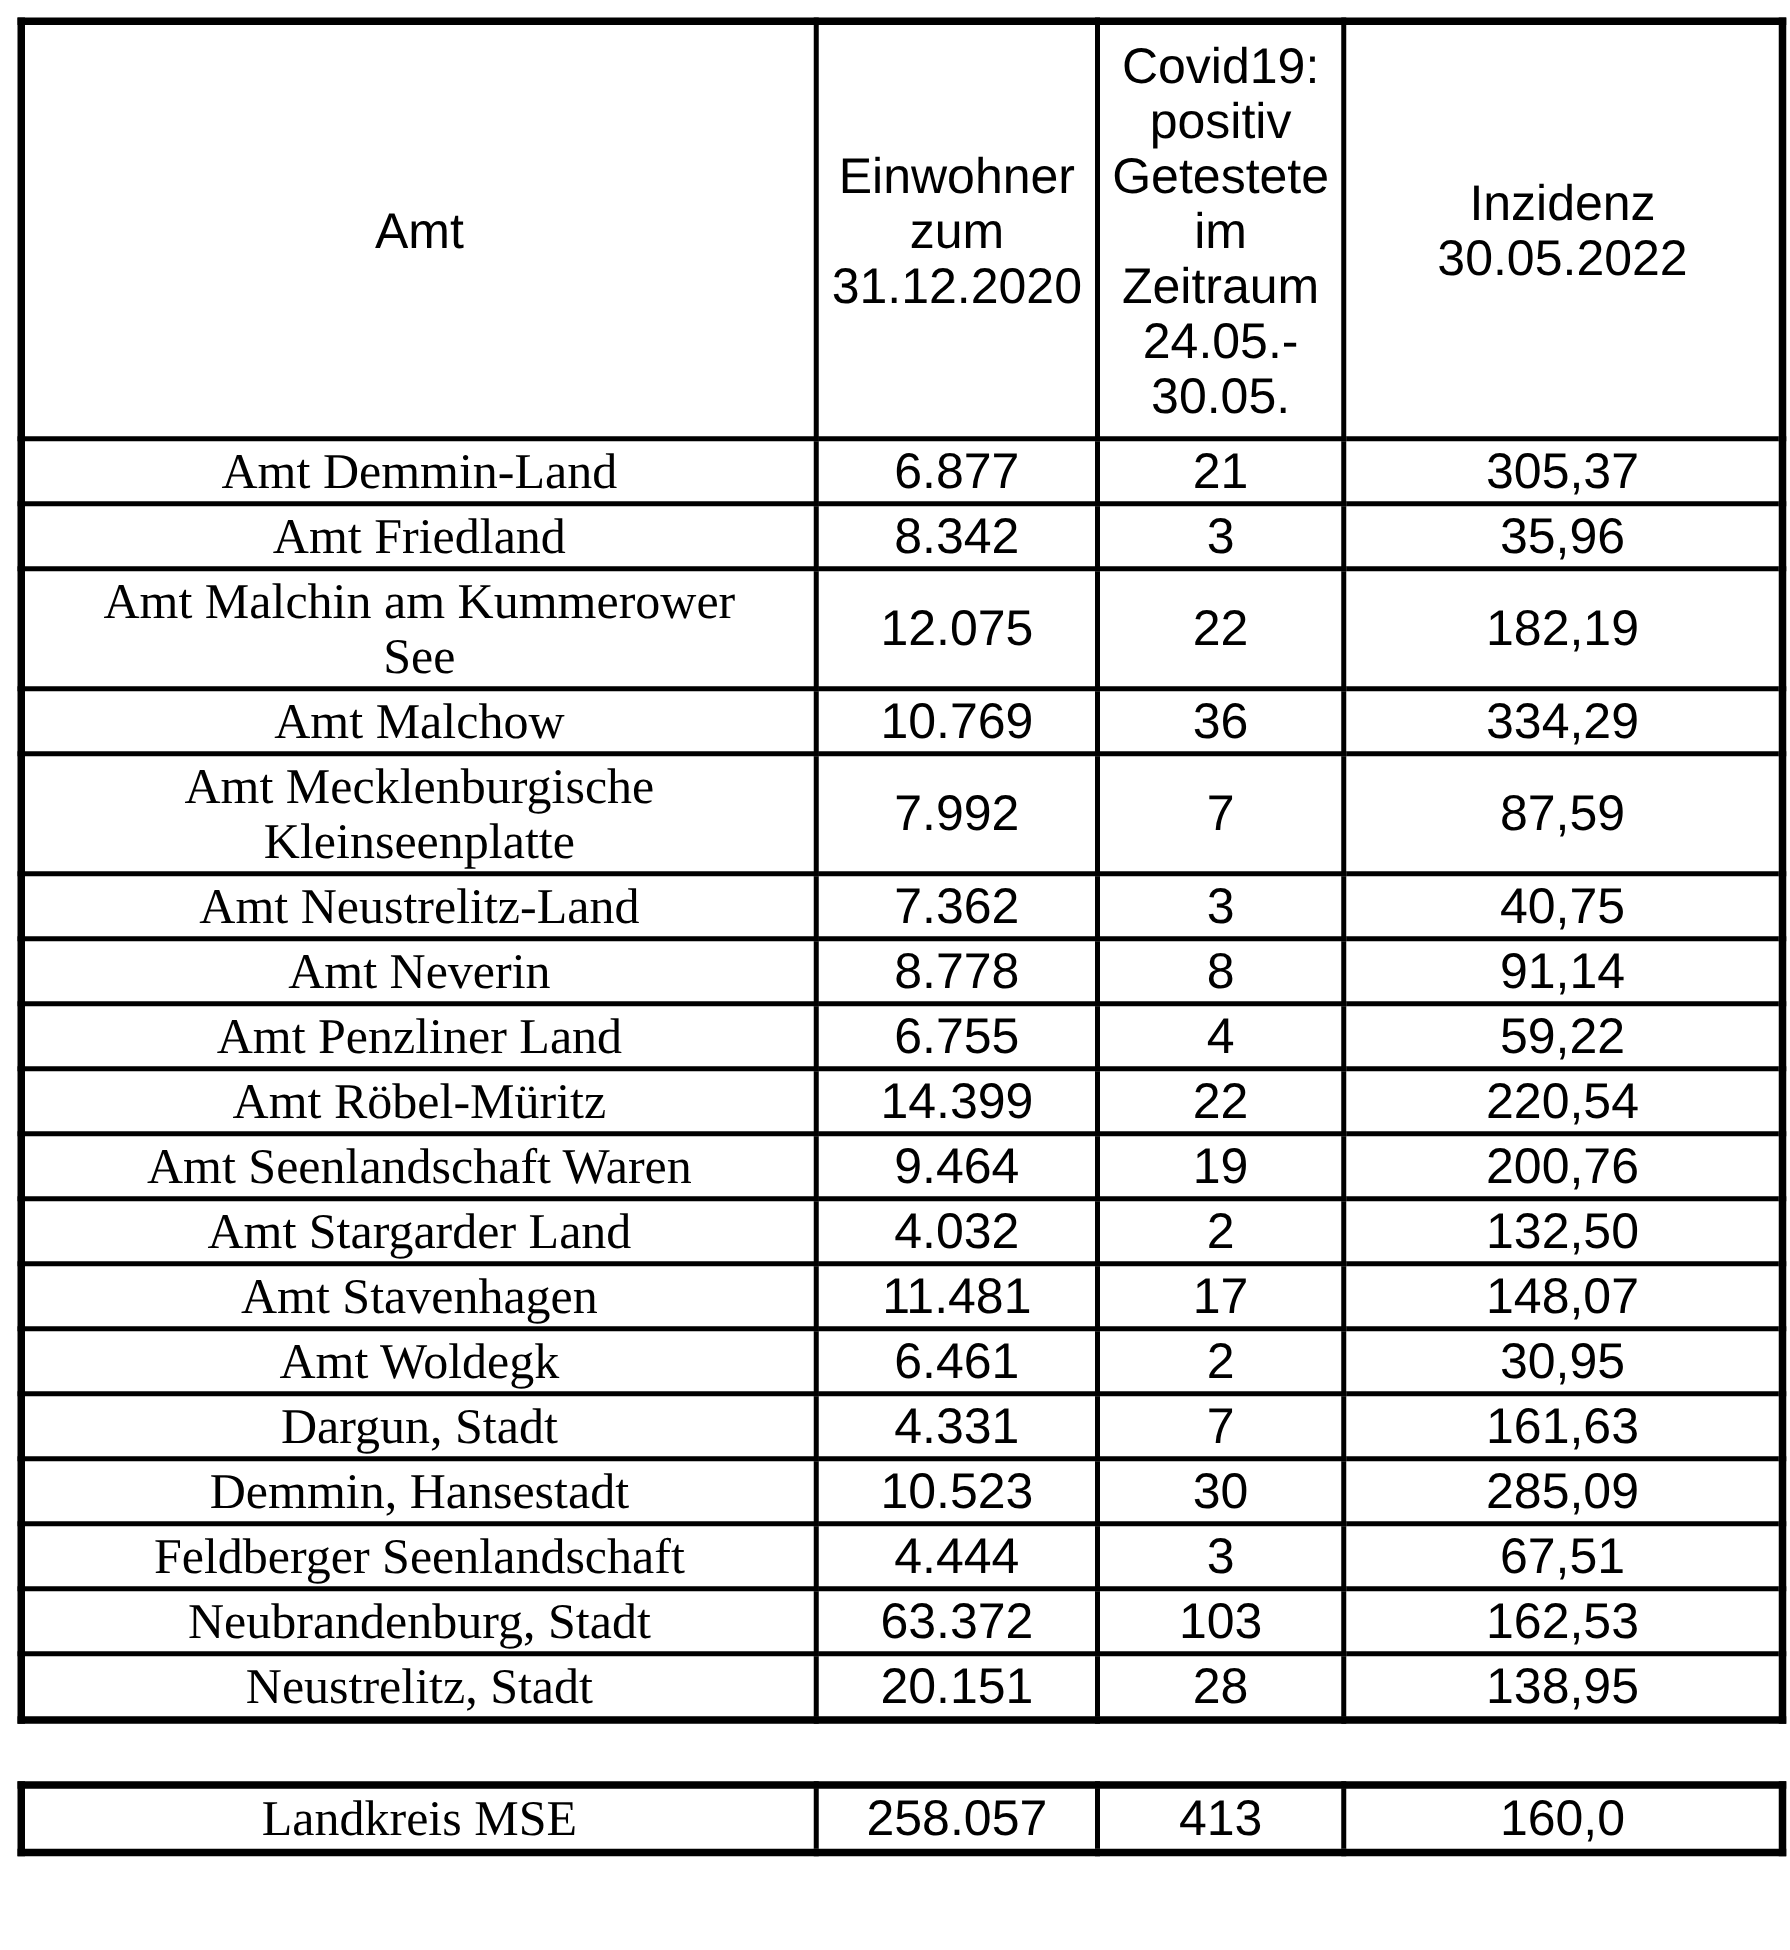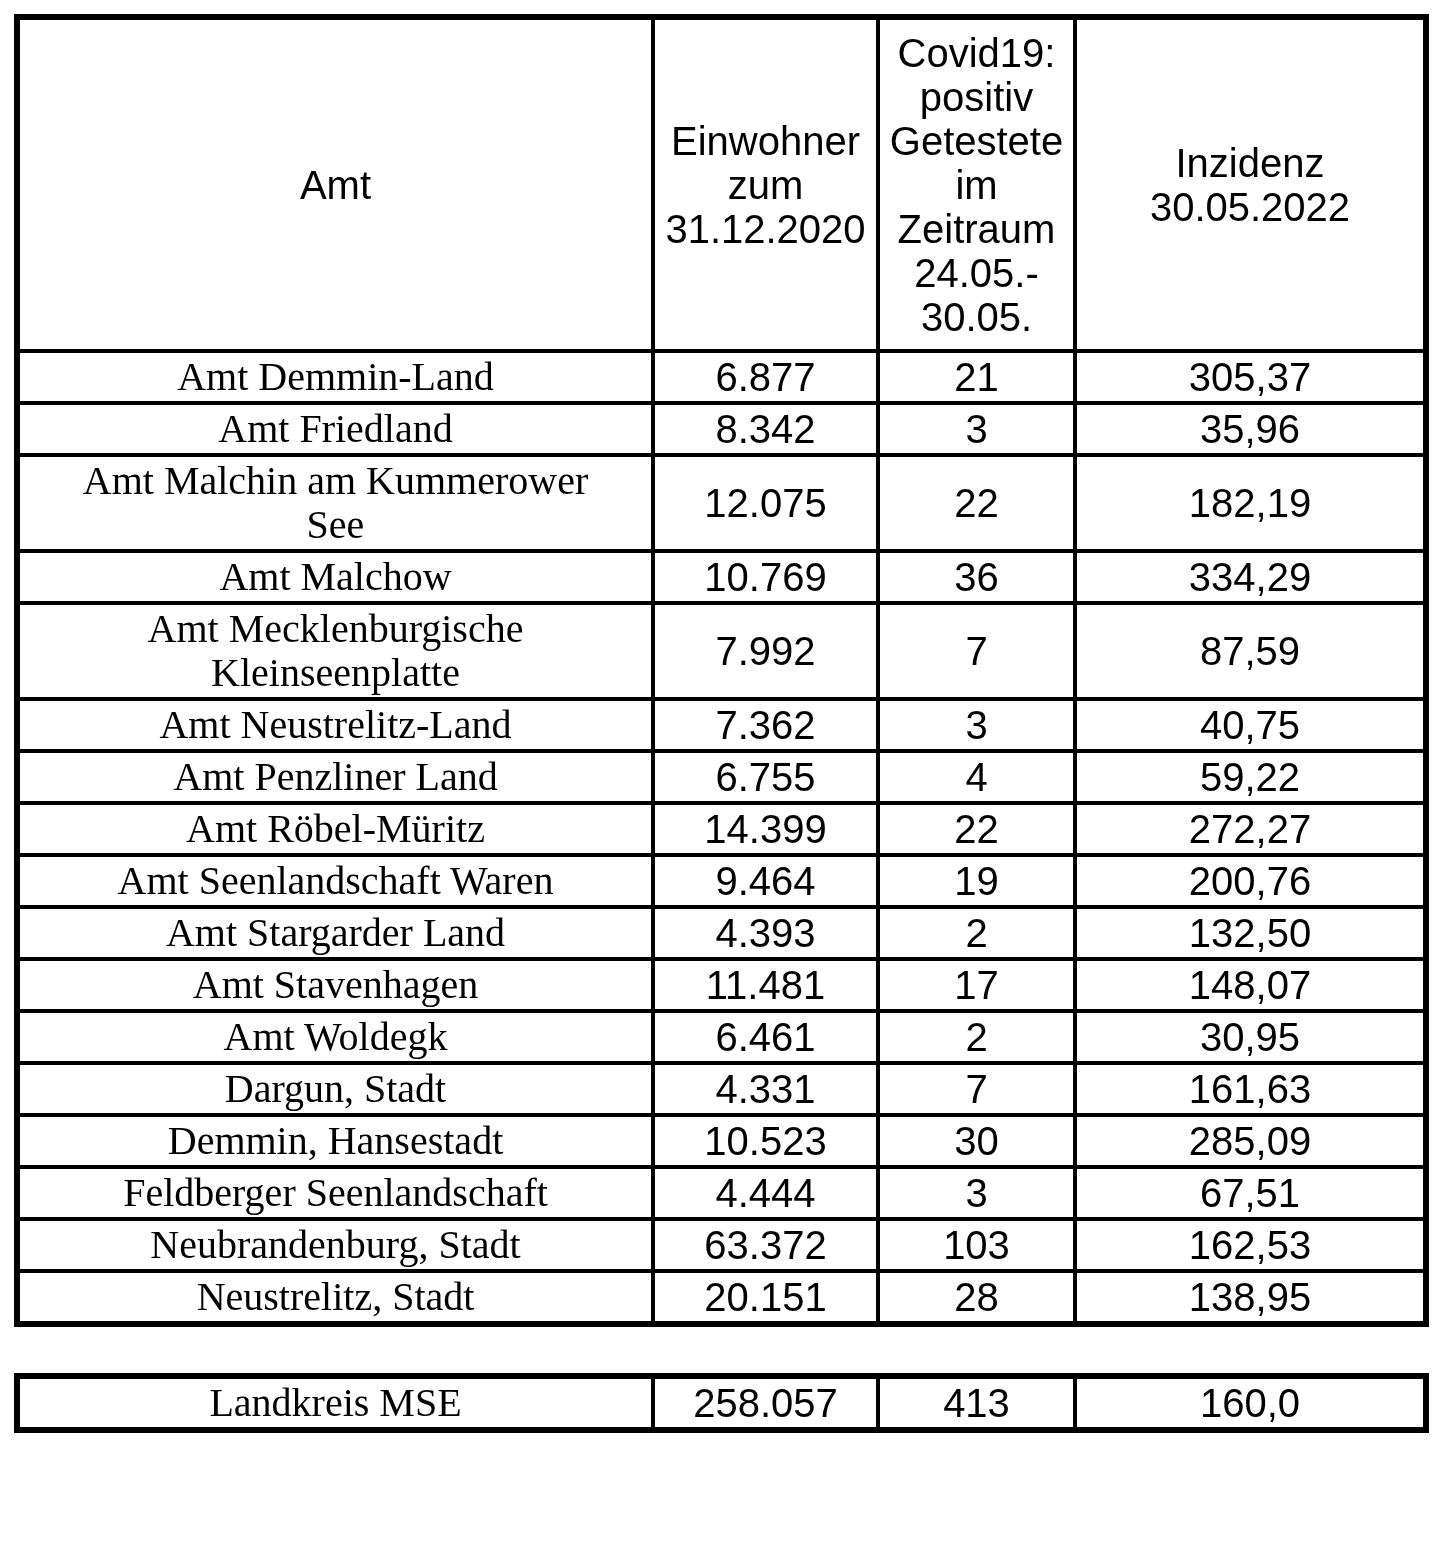--- a/index.html
+++ b/index.html
@@ -105,40 +105,46 @@
       <td>7</td>
       <td>87,59</td>
     </tr>
     <tr class="body-row">
       <td class="cell-amt">Amt Neustrelitz-Land</td>
       <td>7.362</td>
       <td>3</td>
       <td>40,75</td>
     </tr>
     <tr class="body-row">
+      <td class="cell-amt">Amt Neverin</td>
+      <td>8.778</td>
+      <td>8</td>
+      <td>91,14</td>
+    </tr>
+    <tr class="body-row">
       <td class="cell-amt">Amt Penzliner Land</td>
       <td>6.755</td>
       <td>4</td>
       <td>59,22</td>
     </tr>
     <tr class="body-row">
       <td class="cell-amt">Amt Röbel-Müritz</td>
       <td>14.399</td>
       <td>22</td>
-      <td>272,27</td>
+      <td>220,54</td>
     </tr>
     <tr class="body-row">
       <td class="cell-amt">Amt Seenlandschaft Waren</td>
       <td>9.464</td>
       <td>19</td>
       <td>200,76</td>
     </tr>
     <tr class="body-row">
       <td class="cell-amt">Amt Stargarder Land</td>
-      <td>4.393</td>
+      <td>4.032</td>
       <td>2</td>
       <td>132,50</td>
     </tr>
     <tr class="body-row">
       <td class="cell-amt">Amt Stavenhagen</td>
       <td>11.481</td>
       <td>17</td>
       <td>148,07</td>
     </tr>
     <tr class="body-row">

